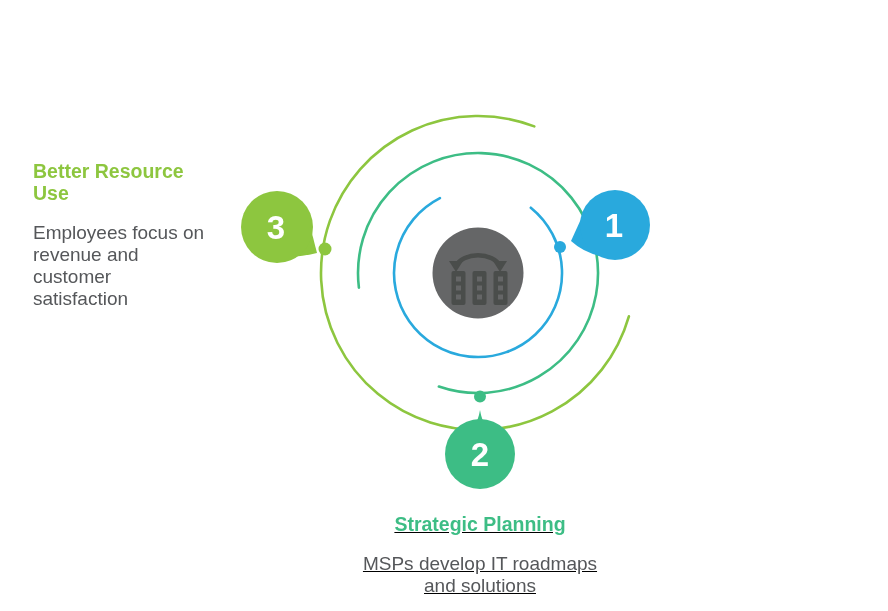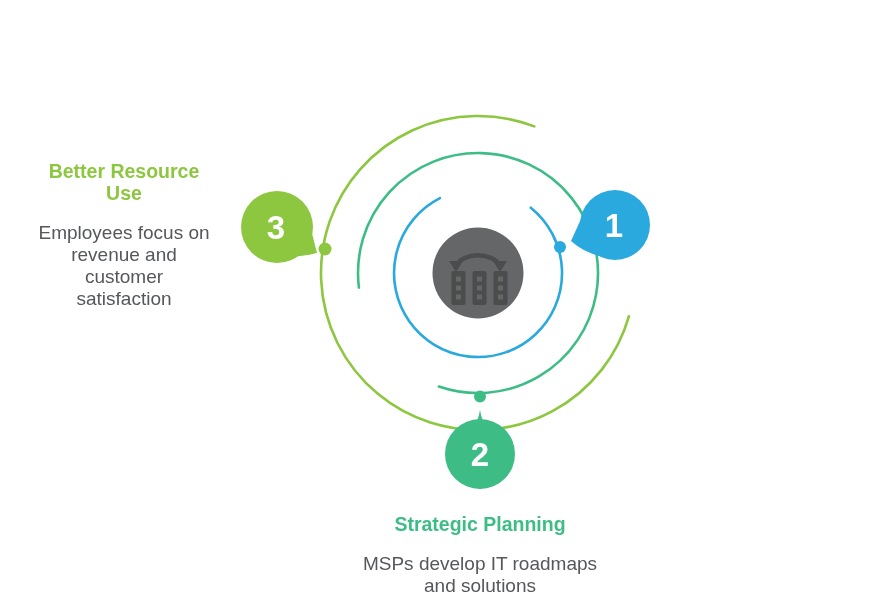--- a/index.html
+++ b/index.html
@@ -33,34 +33,35 @@
     margin: 17px 0 0 0;
     font-size: 19px;
     line-height: 1.17;
     color: #55575a;
     white-space: pre-line;
   }
   .panel-left {
     top: 161px;
     right: 673px;
     width: 182px;
-    text-align: center;
+    text-align: left;
   }
   .panel-right {
     top: 161px;
     left: 675px;
     width: 185px;
     text-align: left;
   }
   .panel-bottom {
     top: 514px;
     left: 480px;
     transform: translateX(-50%);
     width: 320px;
     text-align: center;
+    text-decoration: underline;
   }
   .t-lime    { color: #8dc63f; }
   .t-blue    { color: #29a9dd; }
   .t-emerald { color: #3dbd85; }
   .bubble-number {
     font-family: "Liberation Sans", sans-serif;
     font-size: 33px;
     font-weight: bold;
     fill: #ffffff;
   }

